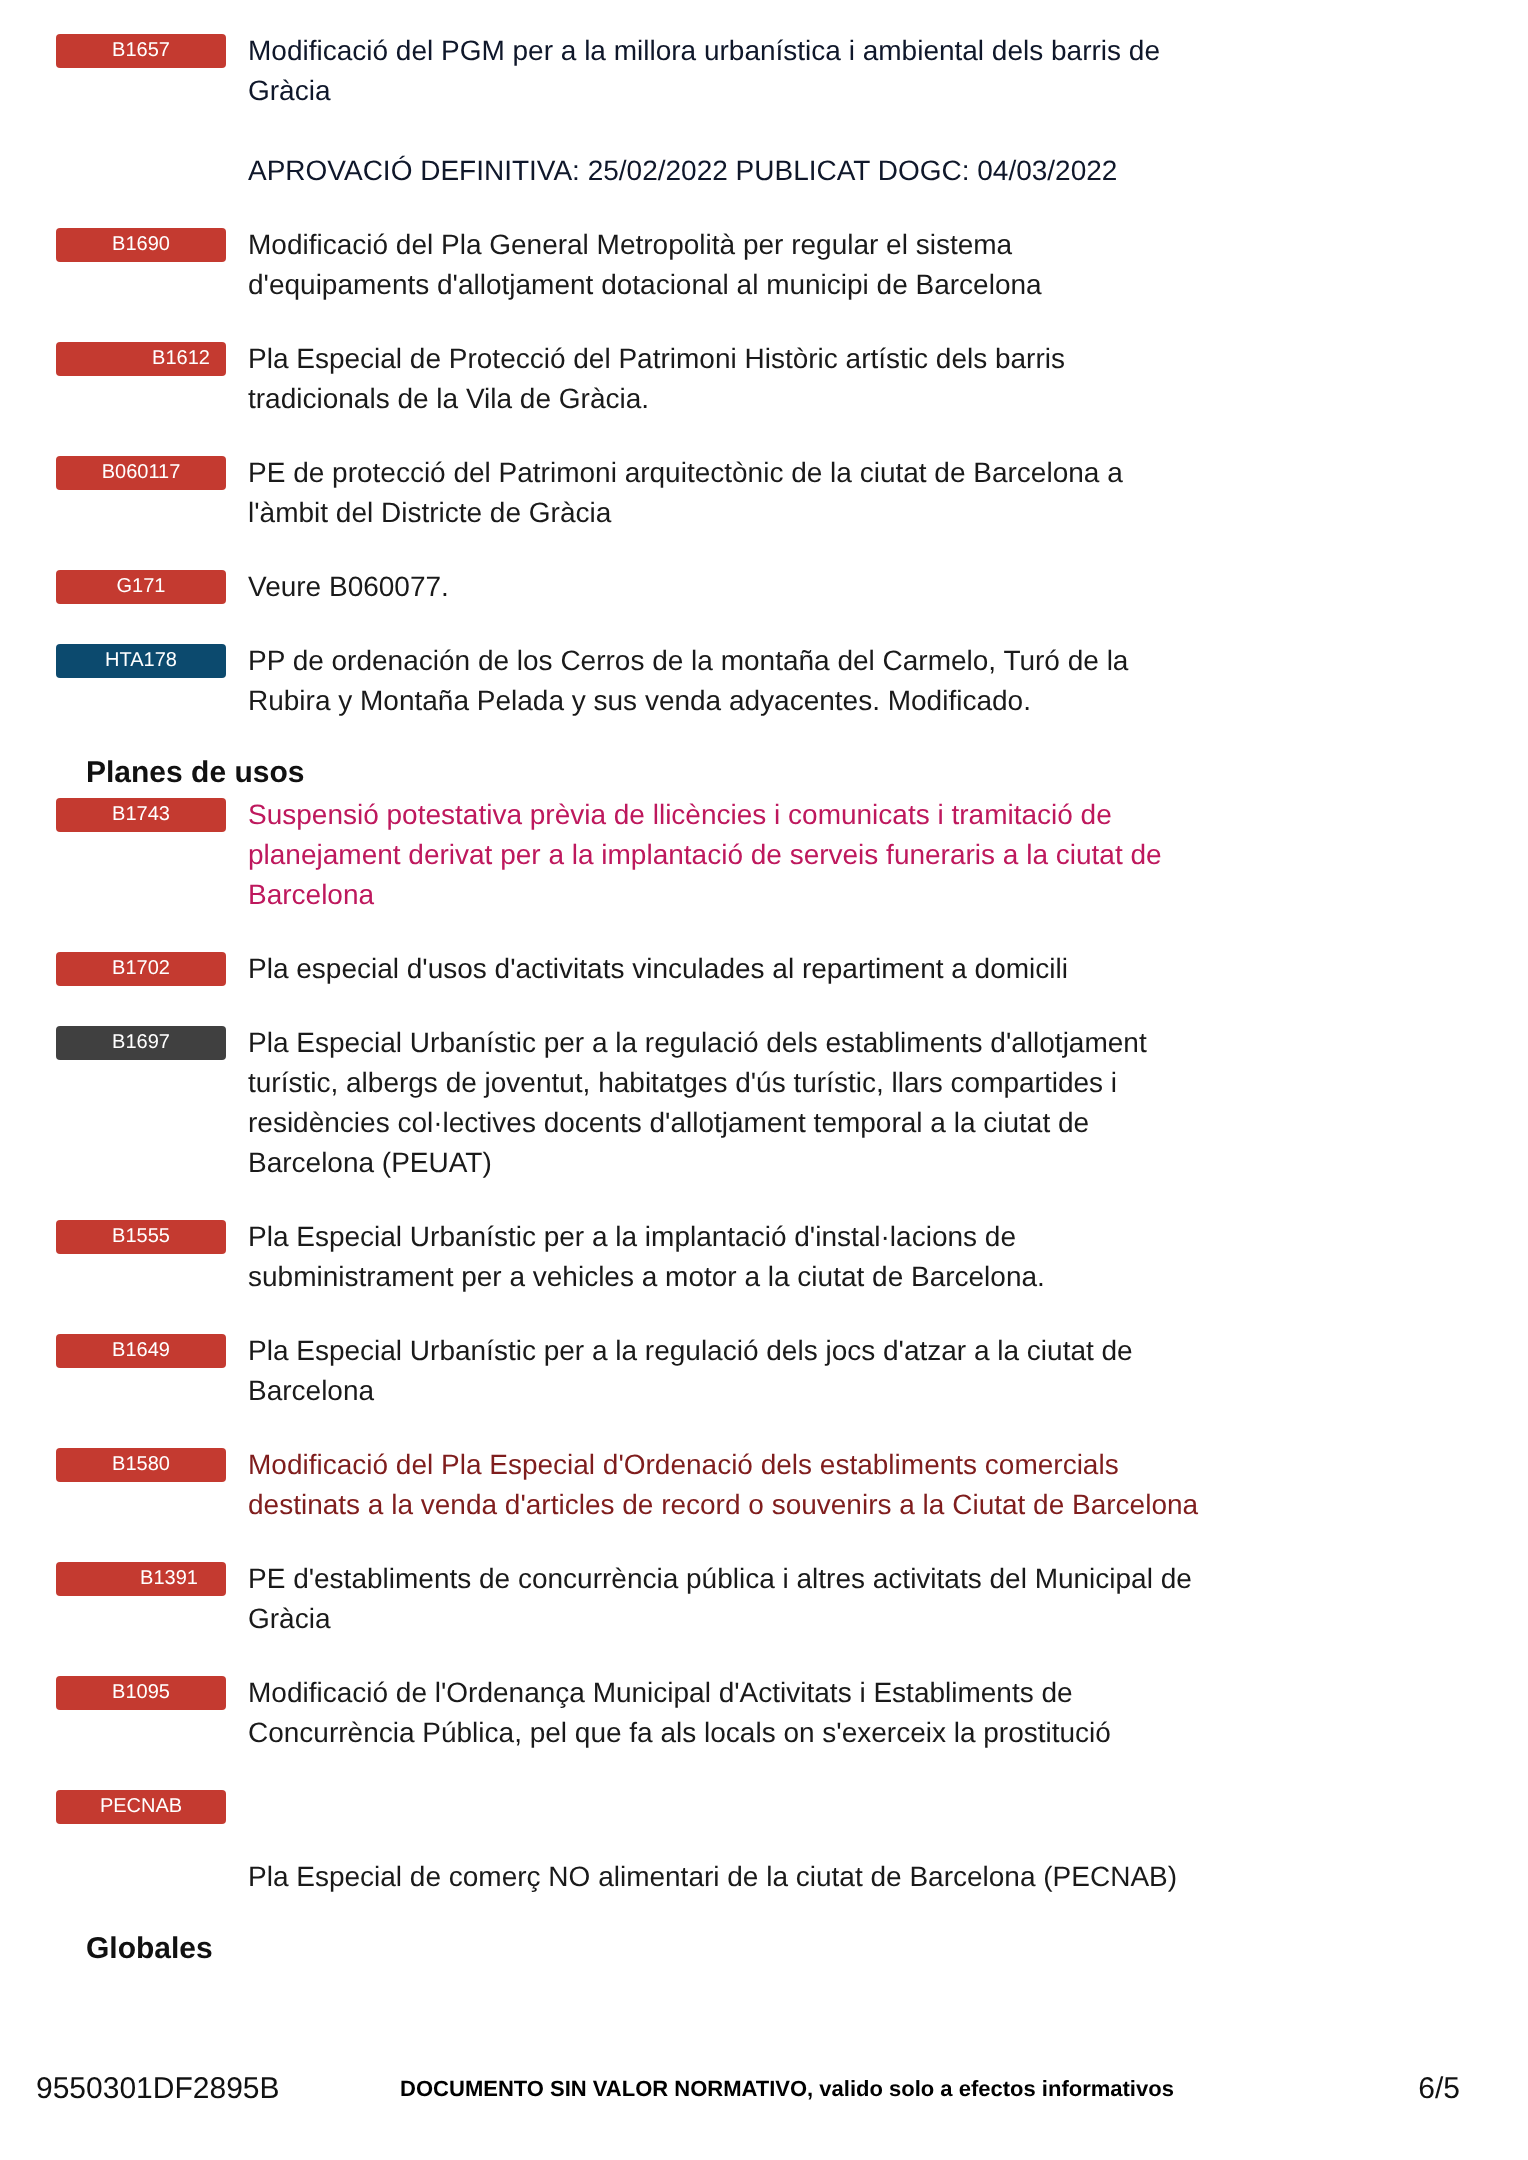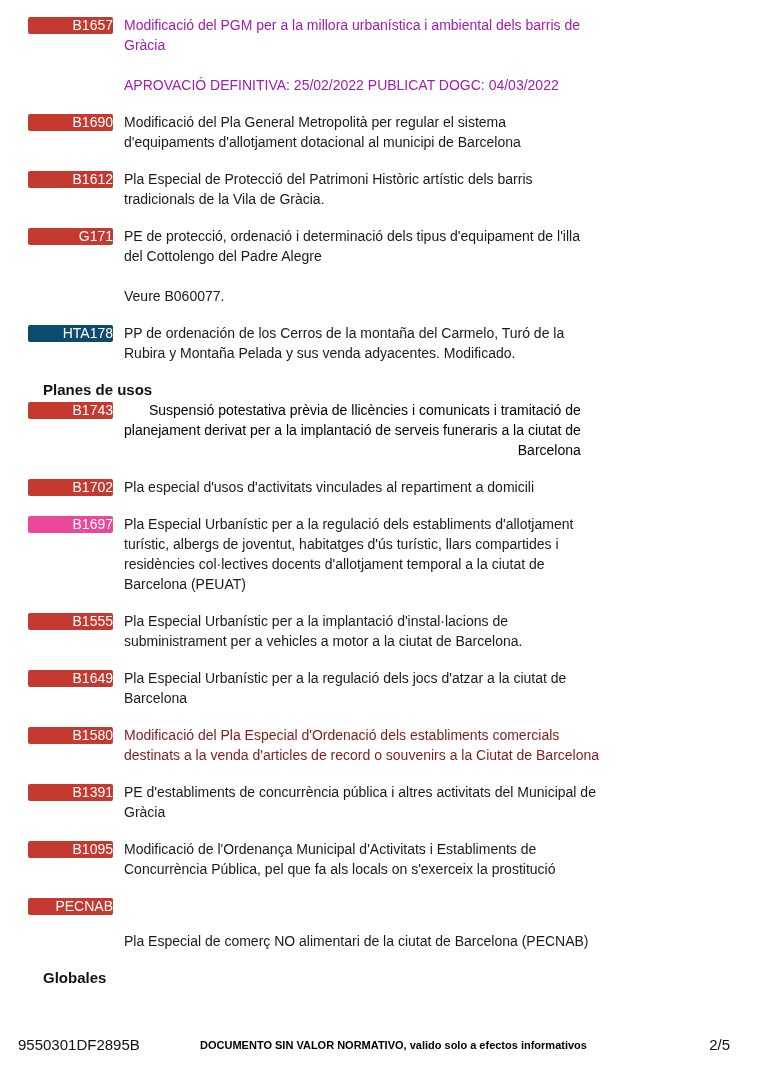--- a/index.html
+++ b/index.html
@@ -24,23 +24,23 @@
     display: flex;
     align-items: flex-start;
     margin-bottom: 17px;
   }
   .badge {
     flex: 0 0 85px;
     height: 17px;
     margin-top: 2px;
     margin-right: 11px;
     color: #ffffff;
-    font-size: 14px;
+    font-size: 10px;
     line-height: 17px;
-    text-align: right;
+    text-align: center;
     border-radius: 2px;
     box-sizing: border-box;
   }
   .entry-text {
     font-size: 14px;
     line-height: 20px;
     color: #1a1a1a;
     white-space: pre-line;
     max-width: 560px;
   }
@@ -92,56 +92,60 @@
     top: 0;
     font-size: 15px;
   }
 </style>
 </head>
 <body>
 
 <div class="content">
     <div class="entry">
       <span class="badge" style="background: rgb(196, 58, 48);">B1657</span>
-      <div class="entry-text" style="color: #a21caf;"><p>Modificació del PGM per a la millora urbanística i ambiental dels barris de
+      <div class="entry-text" style="color: #0f172a;"><p>Modificació del PGM per a la millora urbanística i ambiental dels barris de
 Gràcia</p><p>APROVACIÓ DEFINITIVA: 25/02/2022 PUBLICAT DOGC: 04/03/2022</p></div>
     </div>
     <div class="entry">
       <span class="badge" style="background: rgb(196, 58, 48);">B1690</span>
       <div class="entry-text" style="color: rgb(26, 26, 26);"><p>Modificació del Pla General Metropolità per regular el sistema
 d'equipaments d'allotjament dotacional al municipi de Barcelona</p></div>
     </div>
     <div class="entry">
       <span class="badge" style="background: rgb(196, 58, 48); padding-left: 40px;">B1612</span>
       <div class="entry-text" style="color: rgb(26, 26, 26);"><p>Pla Especial de Protecció del Patrimoni Històric artístic dels barris
 tradicionals de la Vila de Gràcia.</p></div>
     </div>
     <div class="entry">
+      <span class="badge" style="background: rgb(196, 58, 48);">B060117</span>
+      <div class="entry-text" style="color: rgb(26, 26, 26);"><p>PE de protecció del Patrimoni arquitectònic de la ciutat de Barcelona a
+l'àmbit del Districte de Gràcia</p></div>
+    </div>
+    <div class="entry">
       <span class="badge" style="background: rgb(196, 58, 48);">G171</span>
-      <div class="entry-text" style="color: rgb(26, 26, 26);"><p>PE de protecció, ordenació i determinació dels tipus d'equipament de l'illa
-del Cottolengo del Padre Alegre</p><p>Veure B060077.</p></div>
+      <div class="entry-text" style="color: rgb(26, 26, 26);"><p>Veure B060077.</p></div>
     </div>
     <div class="entry">
       <span class="badge" style="background: #0c4a6e;">HTA178</span>
       <div class="entry-text" style="color: rgb(26, 26, 26);"><p>PP de ordenación de los Cerros de la montaña del Carmelo, Turó de la
 Rubira y Montaña Pelada y sus venda adyacentes. Modificado.</p></div>
     </div>
     <div class="section-title">Planes de usos</div>
     <div class="entry">
       <span class="badge" style="background: rgb(196, 58, 48);">B1743</span>
-      <div class="entry-text" style="color: #000000; text-align: right;"><p>Suspensió potestativa prèvia de llicències i comunicats i tramitació de
+      <div class="entry-text" style="color: #be185d;"><p>Suspensió potestativa prèvia de llicències i comunicats i tramitació de
 planejament derivat per a la implantació de serveis funeraris a la ciutat de
 Barcelona</p></div>
     </div>
     <div class="entry">
       <span class="badge" style="background: rgb(196, 58, 48);">B1702</span>
       <div class="entry-text" style="color: rgb(26, 26, 26);"><p>Pla especial d'usos d'activitats vinculades al repartiment a domicili</p></div>
     </div>
     <div class="entry">
-      <span class="badge" style="background: #ec4899;">B1697</span>
+      <span class="badge" style="background: #404040;">B1697</span>
       <div class="entry-text" style="color: rgb(26, 26, 26);"><p>Pla Especial Urbanístic per a la regulació dels establiments d'allotjament
 turístic, albergs de joventut, habitatges d'ús turístic, llars compartides i
 residències col·lectives docents d'allotjament temporal a la ciutat de
 Barcelona (PEUAT)</p></div>
     </div>
     <div class="entry">
       <span class="badge" style="background: rgb(196, 58, 48);">B1555</span>
       <div class="entry-text" style="color: rgb(26, 26, 26);"><p>Pla Especial Urbanístic per a la implantació d'instal·lacions de
 subministrament per a vehicles a motor a la ciutat de Barcelona.</p></div>
     </div>
@@ -168,14 +172,14 @@
     <div class="entry">
       <span class="badge" style="background: rgb(196, 58, 48);">PECNAB</span>
       <div class="entry-text" style="color: rgb(26, 26, 26); margin-top: 35px;"><p>Pla Especial de comerç NO alimentari de la ciutat de Barcelona (PECNAB)</p></div>
     </div>
     <div class="section-title">Globales</div>
   </div>
 
 <div class="footer">
   <span class="doc-code">9550301DF2895B</span>
   <span class="notice">DOCUMENTO SIN VALOR NORMATIVO, valido solo a efectos informativos</span>
-  <span class="page-number">2/5</span>
+  <span class="page-number">6/5</span>
 </div>
 
 </body></html>

